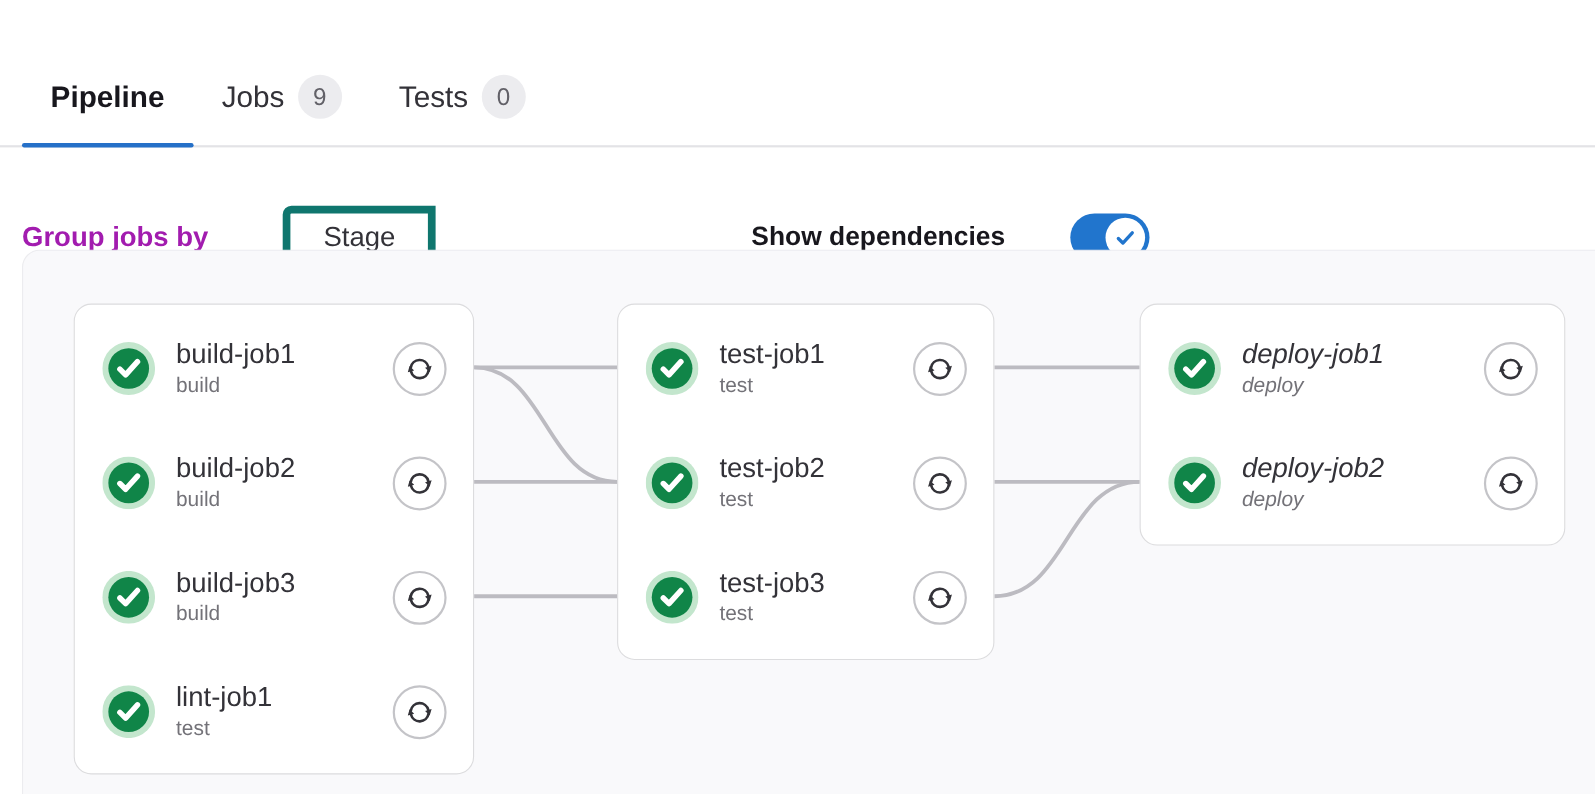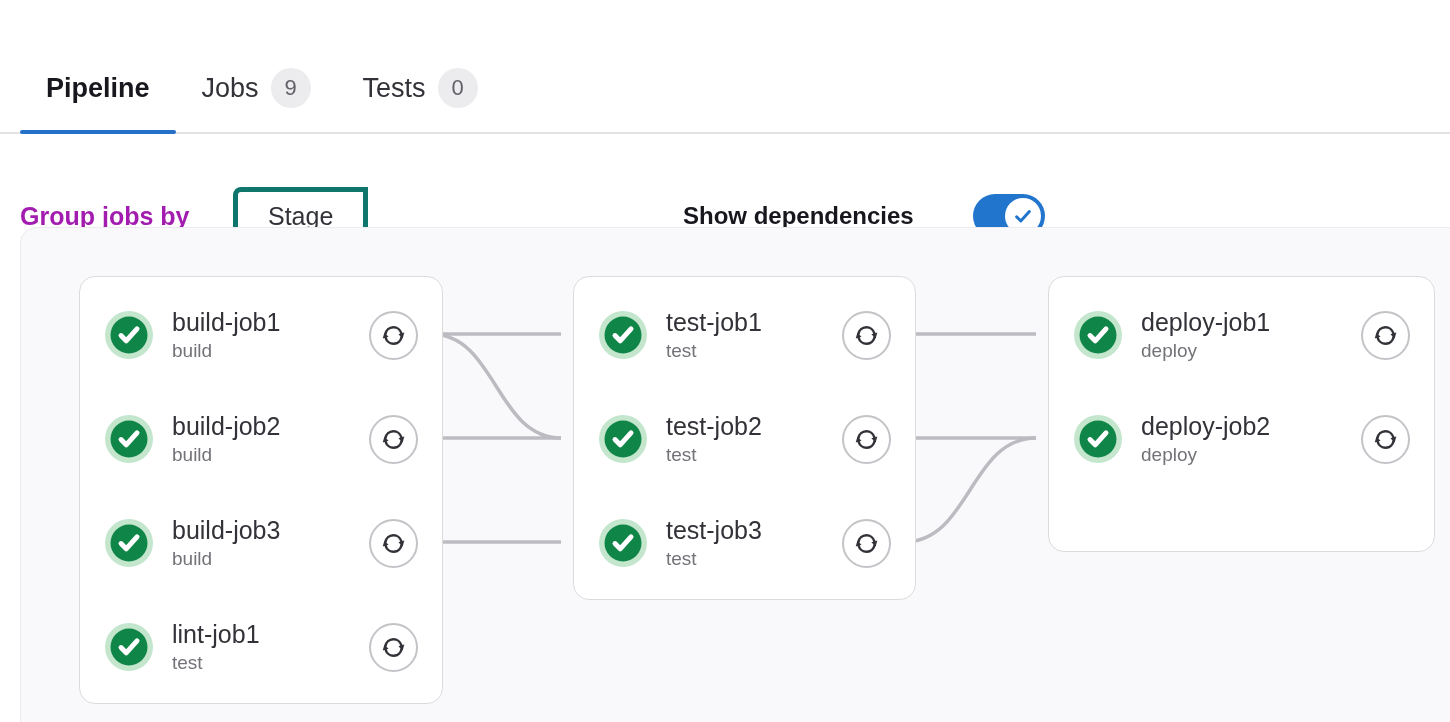--- a/index.html
+++ b/index.html
@@ -60,26 +60,27 @@
     position: absolute; left: 20px; top: 52px;
     height: 60px; display: flex; align-items: center;
     font-size: 25px; font-weight: 700; color: #a21caf;
   }
   .segmented { position: absolute; left: 233px; top: 52px; display: flex; align-items: stretch; height: 60px; }
   .seg-btn {
     font-family: inherit;
     font-size: 25px;
     color: #333238;
     background: #fff;
-    border: 5px solid #0f766e;
+    border: 7px solid #0f766e;
     padding: 0 30px;
     cursor: pointer;
     height: 58px;
     align-self: center;
     border-radius: 8px 0 0 8px;
+    margin-left: 24px;
   }
   .seg-btn.selected {
     border: 2px solid #94939a;
     border-radius: 8px;
     height: 60px;
     margin-left: -2px;
     z-index: 1;
   }
   .show-deps-label {
     position: absolute; left: 683px; top: 52px;
@@ -114,21 +115,20 @@
   }
   .graph svg.links { position: absolute; left: 0; top: 0; width: 100%; height: 100%; }
   .links path { stroke: #bcbbc1; stroke-width: 3.5; fill: none; }
 
   .job-card {
     position: absolute;
     background: #ffffff;
     border: 1px solid #dcdcde;
     border-radius: 16px;
     padding: 6px 0;
-    margin-left: 12px;
   }
   .job-row {
     height: 104px;
     display: flex;
     align-items: center;
     padding: 0 24px 0 25px;
     cursor: pointer;
   }
   .job-text { margin-left: 19px; display: flex; flex-direction: column; justify-content: center; }
   .job-name { font-size: 25px; color: #333238; line-height: 30px; }
@@ -346,21 +346,21 @@
          <path d="M24.9 17.6 A 9 9 0 0 1 7.3 18.3"></path>
        </g>
        <g fill="#333238">
          <polygon points="26.1,19.3 21.4,14.7 28.0,12.7"></polygon>
          <polygon points="5.9,13.0 10.5,17.4 4.1,19.2"></polygon>
        </g>
      </svg>
           </button>
         </div>
       </div>
-      <div class="job-card" style="left: 1015px; top: 48px; width: 387px; height: 276px;">
+      <div class="job-card" style="left: 1015px; top: 48px; width: 387px; height: 220px; font-style: italic;">
         <div class="job-row">
           <svg class="status-icon" viewBox="0 0 48 48" width="48" height="48">
        <circle cx="24" cy="24" r="24" fill="#c3e6cd"></circle>
        <circle cx="24" cy="24" r="18.5" fill="#108548"></circle>
        <path d="M16 24.6 L21.2 29.8 L32 17.8" stroke="#fff" stroke-width="5" fill="none" stroke-linecap="round" stroke-linejoin="round"></path>
      </svg>
           <span class="job-text">
            <span class="job-name">deploy-job1</span>
            <span class="job-stage">deploy</span>
          </span>

